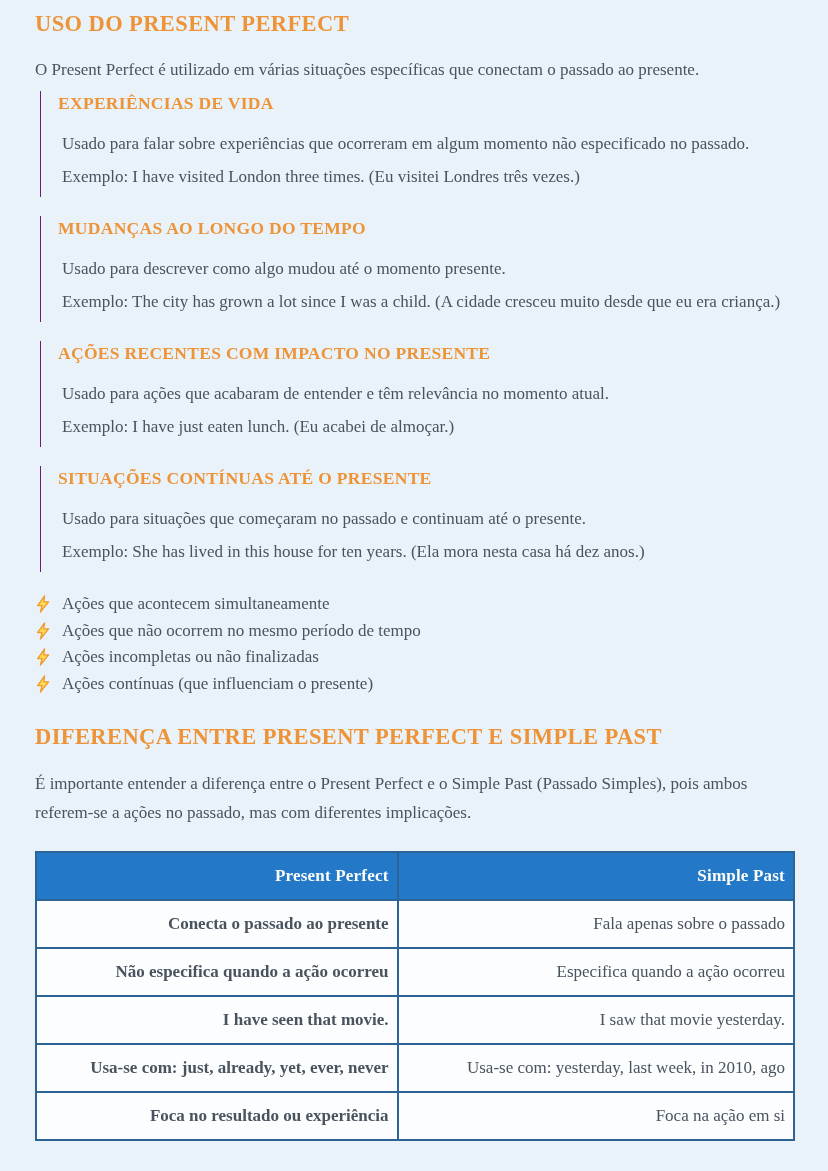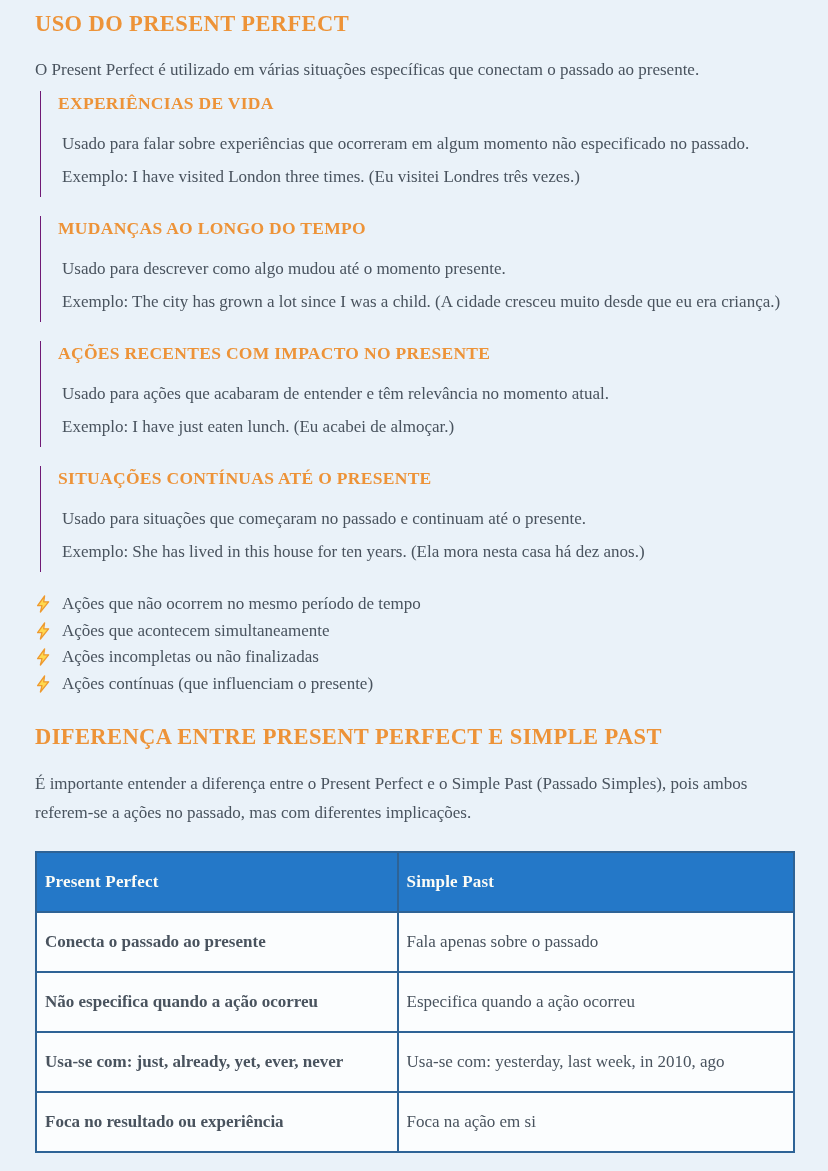--- a/index.html
+++ b/index.html
@@ -68,23 +68,23 @@
     display: table;
     width: 760px;
     margin-top: 24px;
     border-collapse: collapse;
     table-layout: fixed;
   }
   .trow { display: table-row; }
   .tcell {
     display: table-cell;
     border: 2px solid #2E6396;
-    text-align: left;
+    text-align: right;
     vertical-align: middle;
-    height: 60px;
+    height: 48px;
     font-size: 17px;
     background: #FBFDFE;
     padding: 2px 8px;
   }
   .tcell.c0 { width: 47.7%; font-weight: bold; }
   .tcell.c1 { width: 52.3%; }
   .thead-row .tcell {
     background: #2478C8;
     color: #FCFCF6;
     font-weight: bold;
@@ -125,30 +125,30 @@
     </section>
 
   <div class="bullets">
 
       <div class="bullet">
         <span class="bolt">
           <svg viewBox="0 0 16 18" xmlns="http://www.w3.org/2000/svg">
             <path d="M9.6 1 L2.6 10.6 H7 L5.4 17 L13.6 6.8 H8.7 Z" fill="#FFD94F" stroke="#EE9A2F" stroke-width="1.3" stroke-linejoin="round"></path>
           </svg>
         </span>
+        <span>Ações que acontecem simultaneamente</span>
+      </div>
+
+      <div class="bullet">
+        <span class="bolt">
+          <svg viewBox="0 0 16 18" xmlns="http://www.w3.org/2000/svg">
+            <path d="M9.6 1 L2.6 10.6 H7 L5.4 17 L13.6 6.8 H8.7 Z" fill="#FFD94F" stroke="#EE9A2F" stroke-width="1.3" stroke-linejoin="round"></path>
+          </svg>
+        </span>
         <span>Ações que não ocorrem no mesmo período de tempo</span>
-      </div>
-
-      <div class="bullet">
-        <span class="bolt">
-          <svg viewBox="0 0 16 18" xmlns="http://www.w3.org/2000/svg">
-            <path d="M9.6 1 L2.6 10.6 H7 L5.4 17 L13.6 6.8 H8.7 Z" fill="#FFD94F" stroke="#EE9A2F" stroke-width="1.3" stroke-linejoin="round"></path>
-          </svg>
-        </span>
-        <span>Ações que acontecem simultaneamente</span>
       </div>
 
       <div class="bullet">
         <span class="bolt">
           <svg viewBox="0 0 16 18" xmlns="http://www.w3.org/2000/svg">
             <path d="M9.6 1 L2.6 10.6 H7 L5.4 17 L13.6 6.8 H8.7 Z" fill="#FFD94F" stroke="#EE9A2F" stroke-width="1.3" stroke-linejoin="round"></path>
           </svg>
         </span>
         <span>Ações incompletas ou não finalizadas</span>
       </div>
@@ -177,20 +177,24 @@
       <div class="trow">
         <div class="tcell c0">Conecta o passado ao presente</div>
         <div class="tcell c1">Fala apenas sobre o passado</div>
       </div>
 
       <div class="trow">
         <div class="tcell c0">Não especifica quando a ação ocorreu</div>
         <div class="tcell c1">Especifica quando a ação ocorreu</div>
       </div>
 
+      <div class="trow">
+        <div class="tcell c0">I have seen that movie.</div>
+        <div class="tcell c1">I saw that movie yesterday.</div>
+      </div>
 
       <div class="trow">
         <div class="tcell c0">Usa-se com: just, already, yet, ever, never</div>
         <div class="tcell c1">Usa-se com: yesterday, last week, in 2010, ago</div>
       </div>
 
       <div class="trow">
         <div class="tcell c0">Foca no resultado ou experiência</div>
         <div class="tcell c1">Foca na ação em si</div>
       </div>

